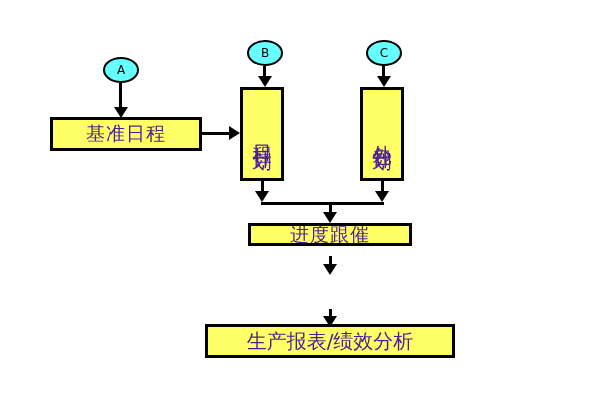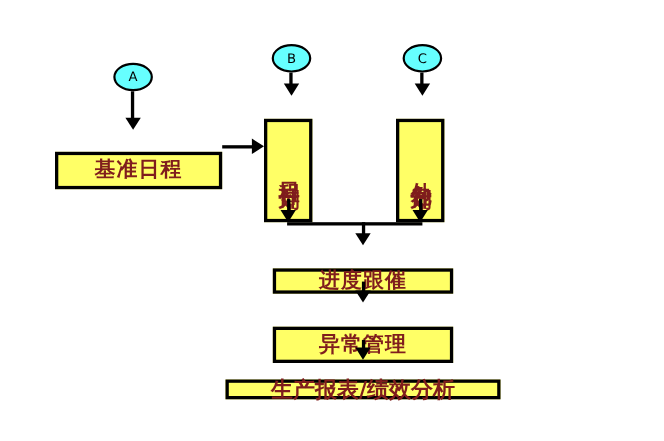--- a/index.html
+++ b/index.html
@@ -19,26 +19,25 @@
   }
   
   .node {
     position: absolute;
     box-sizing: border-box;
     background: #ffff66;
     border: 3px solid #000000;
     display: flex;
     align-items: center;
     justify-content: center;
-    color: #7f1d1d;
-    font-weight: bold;
+    color: #4c1d95;
+    font-weight: normal;
     line-height: 1.05;
     text-align: center;
     letter-spacing: 1px;
-    margin-top: 21px;
   }
   .node.horiz {
     font-size: 19px;
   }
   .node.wide {
     font-size: 20px;
     letter-spacing: 0px;
   }
   .node.vert {
     font-size: 19px;
@@ -138,23 +137,20 @@
 
   <div class="vline" style="left:329px; top:202px; height:15px;"></div>
   <div class="arrowhead-down" style="left:323px; top:212px;"></div>
 
   <div class="node horiz" style="left:248px; top:223px; width:164px; height:23px;">
     <span>进度跟催</span>
   </div>
   <div class="vline" style="left:329px; top:256px; height:13px;"></div>
   <div class="arrowhead-down" style="left:323px; top:264px;"></div>
 
-  <div class="node horiz" style="left:248px; top:276px; width:164px; height:33px;">
-    <span>异常管理</span>
-  </div>
   <div class="vline" style="left:329px; top:309px; height:13px;"></div>
   <div class="arrowhead-down" style="left:323px; top:316px;"></div>
 
-  <div class="node wide" style="left:205px; top:324px; width:250px; height:18px;">
+  <div class="node wide" style="left:205px; top:324px; width:250px; height:34px;">
     <span>生产报表/绩效分析</span>
   </div>
 
 </div>
 
 </body></html>

